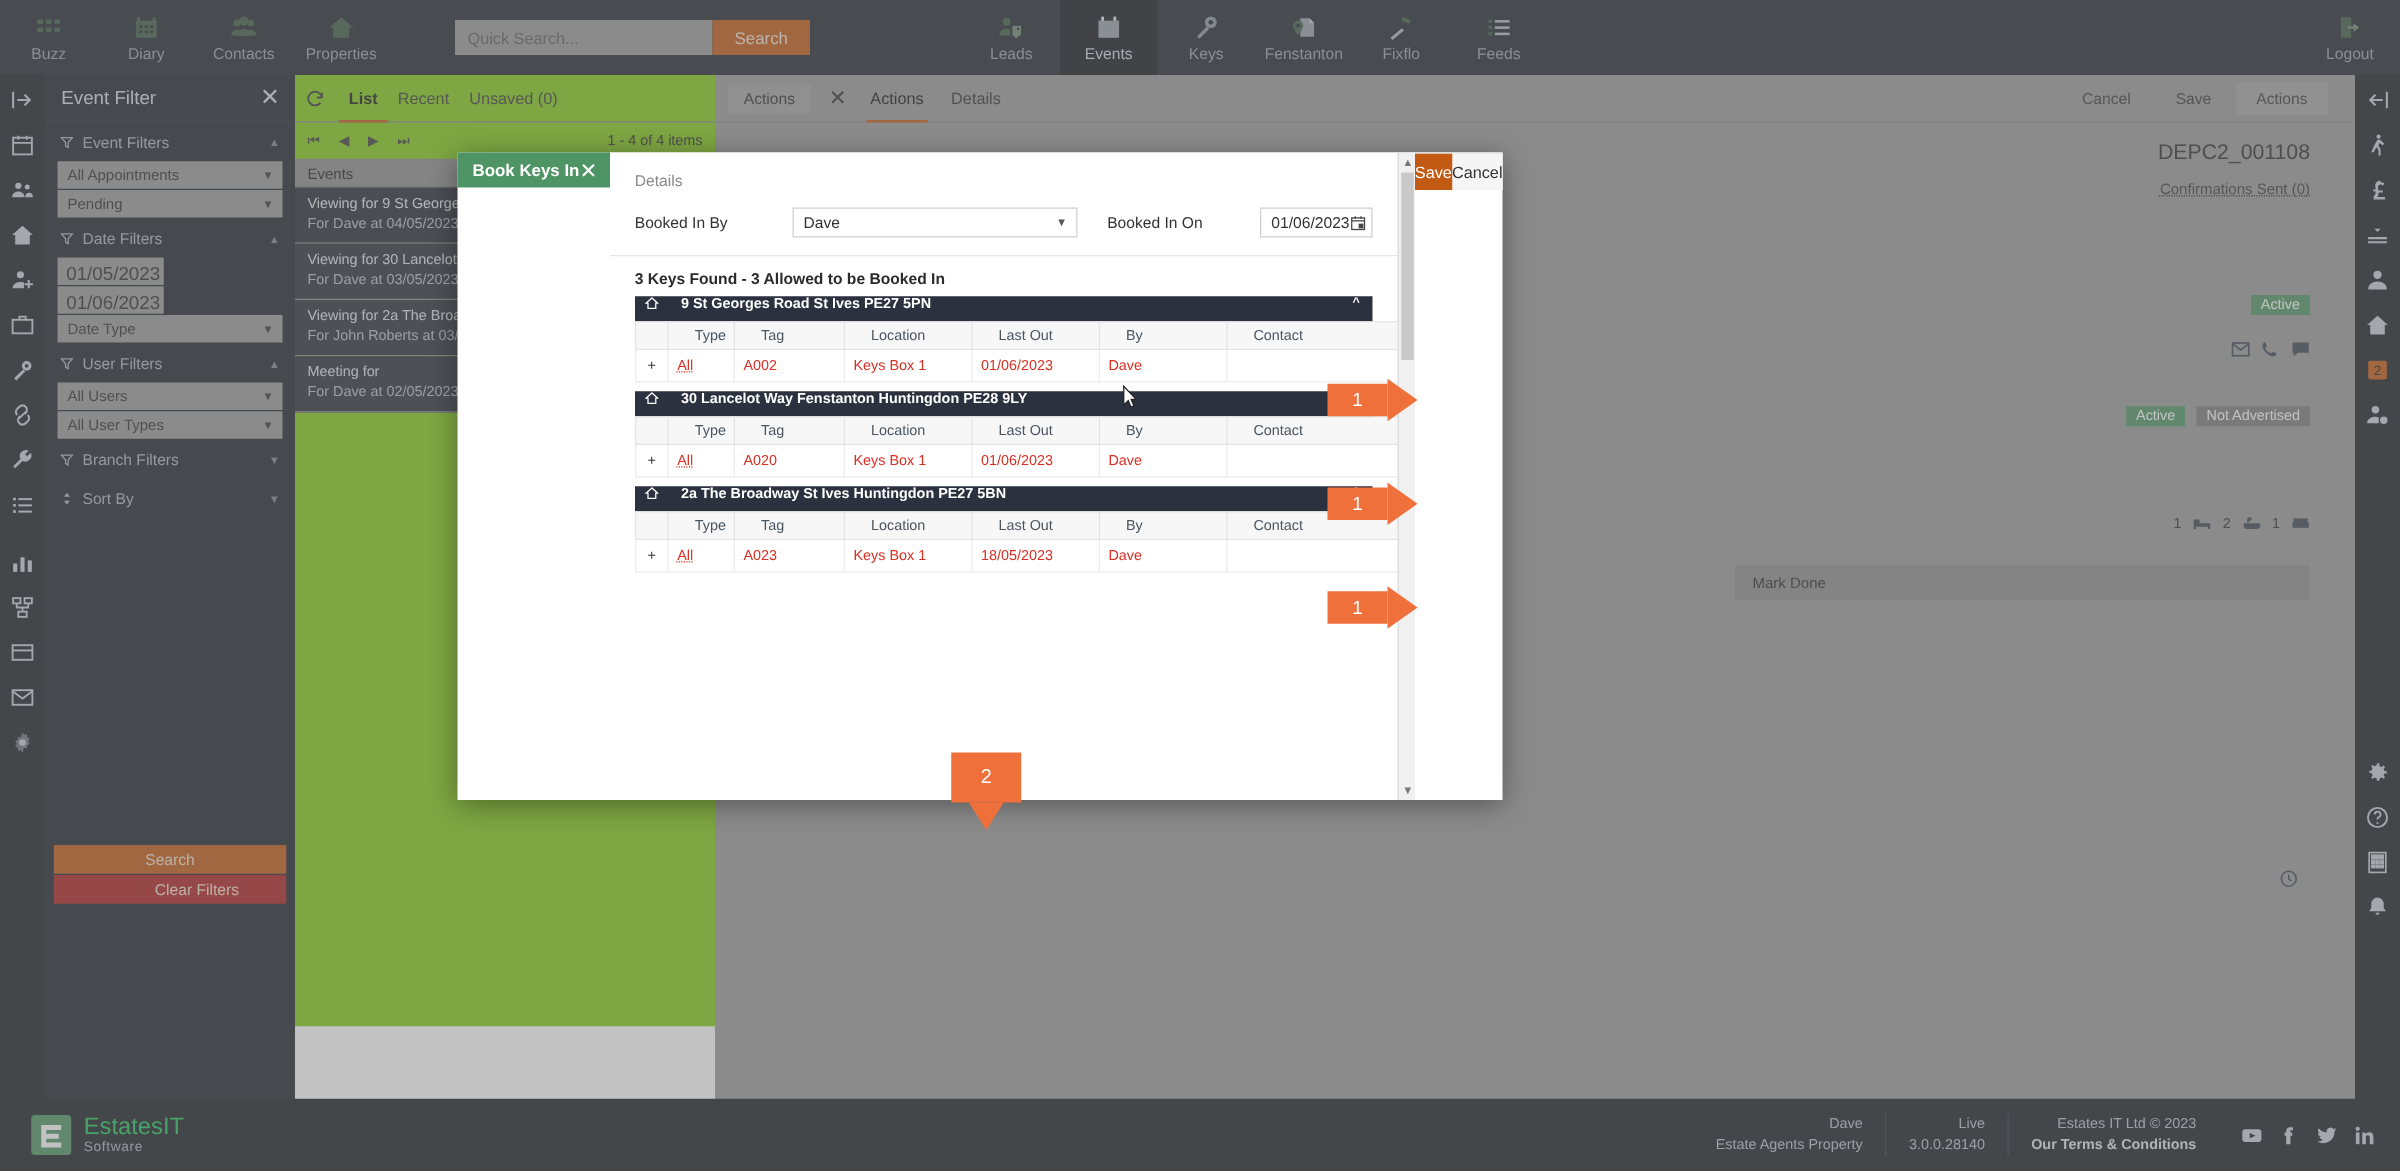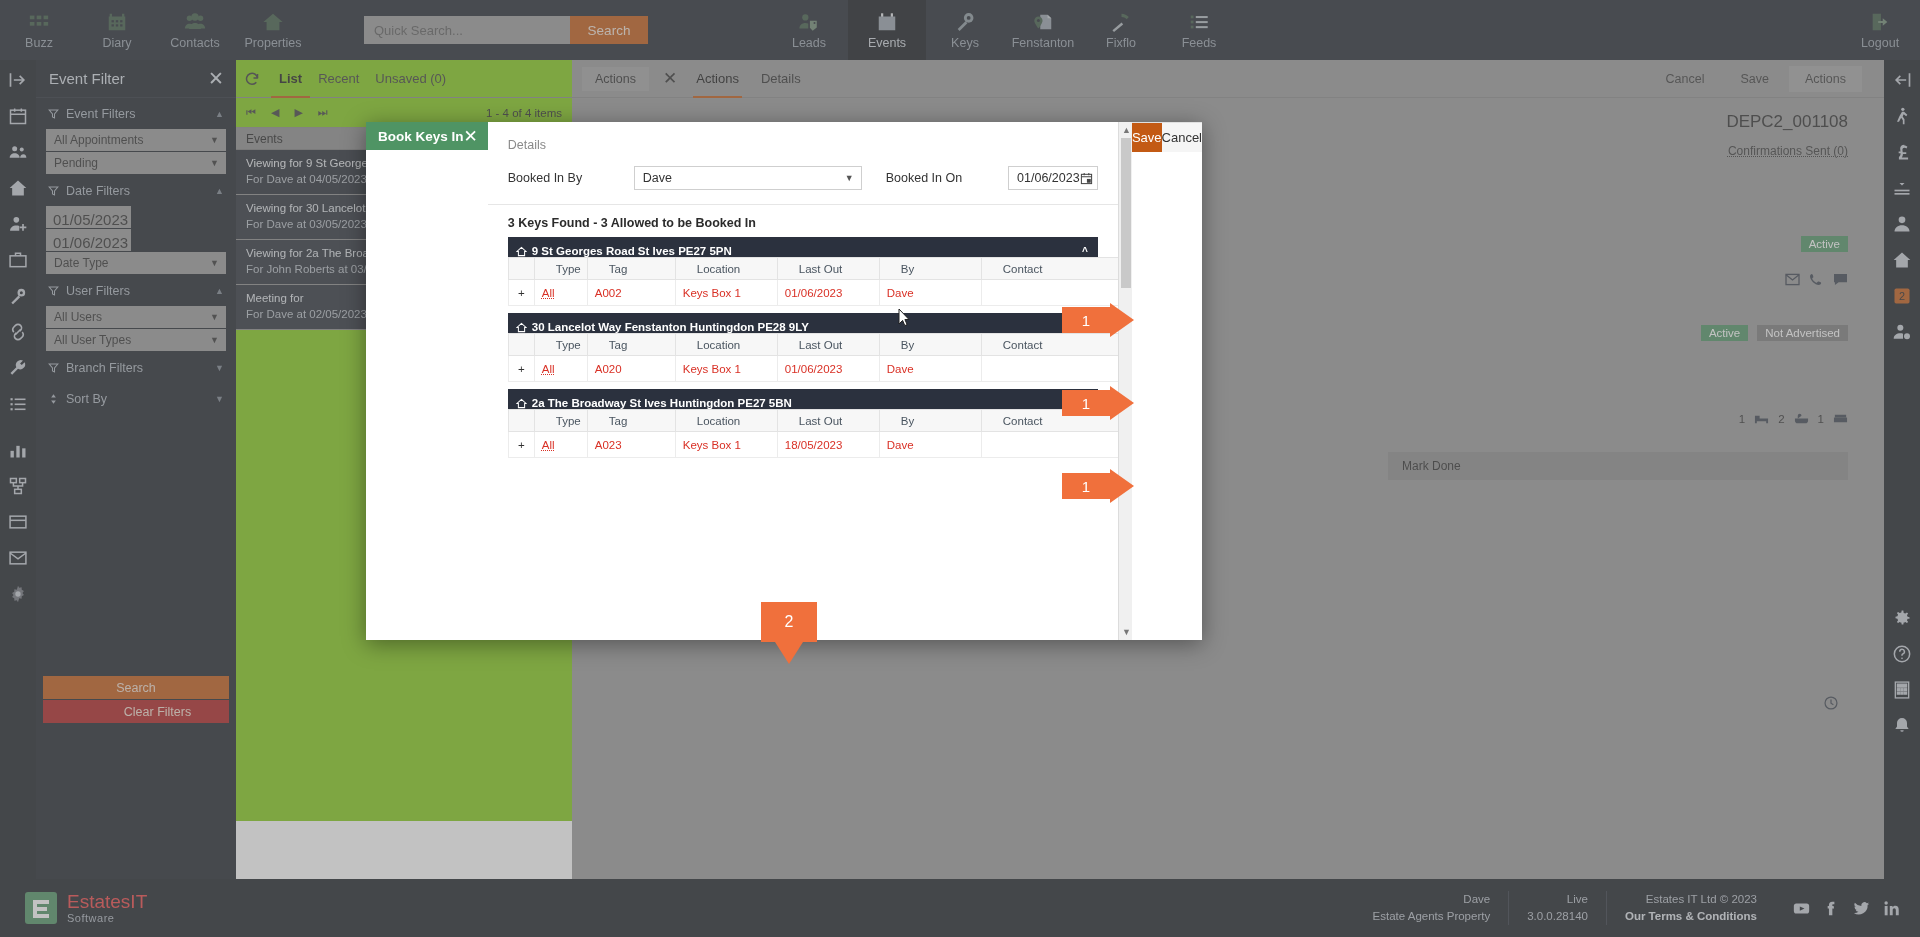--- a/index.html
+++ b/index.html
@@ -196,21 +196,21 @@
   .rr-ico.hl { color: #c35a14; }
 
   
   .footer {
     position: absolute; bottom: 0; left: 0; width: 1920px; height: 58px;
     background: #1b1f26; display: flex; align-items: center;
   }
   .brand { display: flex; align-items: center; gap: 9px; padding-left: 24px; }
   .brand-mark { width: 34px; height: 34px; }
   .brand-mark svg { width: 100%; height: 100%; display: block; }
-  .brand-txt { color: #ef4444; font-size: 19px; line-height: 1.05; margin-top: 22px; }
+  .brand-txt { color: #22c55e; font-size: 19px; line-height: 1.05; margin-top: 22px; }
   .brand-sub { color: #aeb6bf; font-size: 11px; letter-spacing: .5px; }
   .foot-right {
     margin-left: auto; display: flex; align-items: center;
     padding-right: 20px; gap: 0;
   }
   .fcol {
     padding: 0 18px; text-align: right; font-size: 11.5px; color: #b9c0c8;
     line-height: 1.5; border-right: 1px solid #343a44;
   }
   .fcol.last { border-right: none; }
@@ -263,22 +263,22 @@
     width: 97px; height: 24px; border: 1px solid #cfcfcf; background: #fff;
     display: flex; align-items: center; justify-content: space-between;
     padding: 0 4px 0 8px; font-size: 12.5px; color: #333; cursor: pointer;
   }
   .m-divider { height: 1px; background: #e6e6e6; margin: 14px -20px 0 -20px; }
   .m-found { font-size: 12.5px; color: #2b2b2b; font-weight: bold;
     margin: 11px 0 7px 0; }
 
   .grp-head {
     height: 20px; background: #2b313e; color: #fff; font-size: 11.5px;
-    font-weight: bold; display: flex; align-items: flex-end;
-    padding: 0 10px 0 8px; gap: 5px;
+    font-weight: bold; display: flex; align-items: flex-start;
+    padding: 0 10px 0 8px; gap: 18px;
   }
   .home-ico { width: 11px; height: 11px; }
   .home-ico svg { width: 100%; height: 100%; display: block; }
   .grp-caret { margin-left: auto; font-size: 10px; cursor: pointer; }
   .ktable { width: 100%; border-collapse: collapse; table-layout: fixed; }
   .ktable th {
     height: 22px; background: #f7f7f7; border: 1px solid #e3e3e3;
     font-size: 11.5px; font-weight: normal; color: #4a5560;
     text-align: left; padding-left: 21px;
   }

